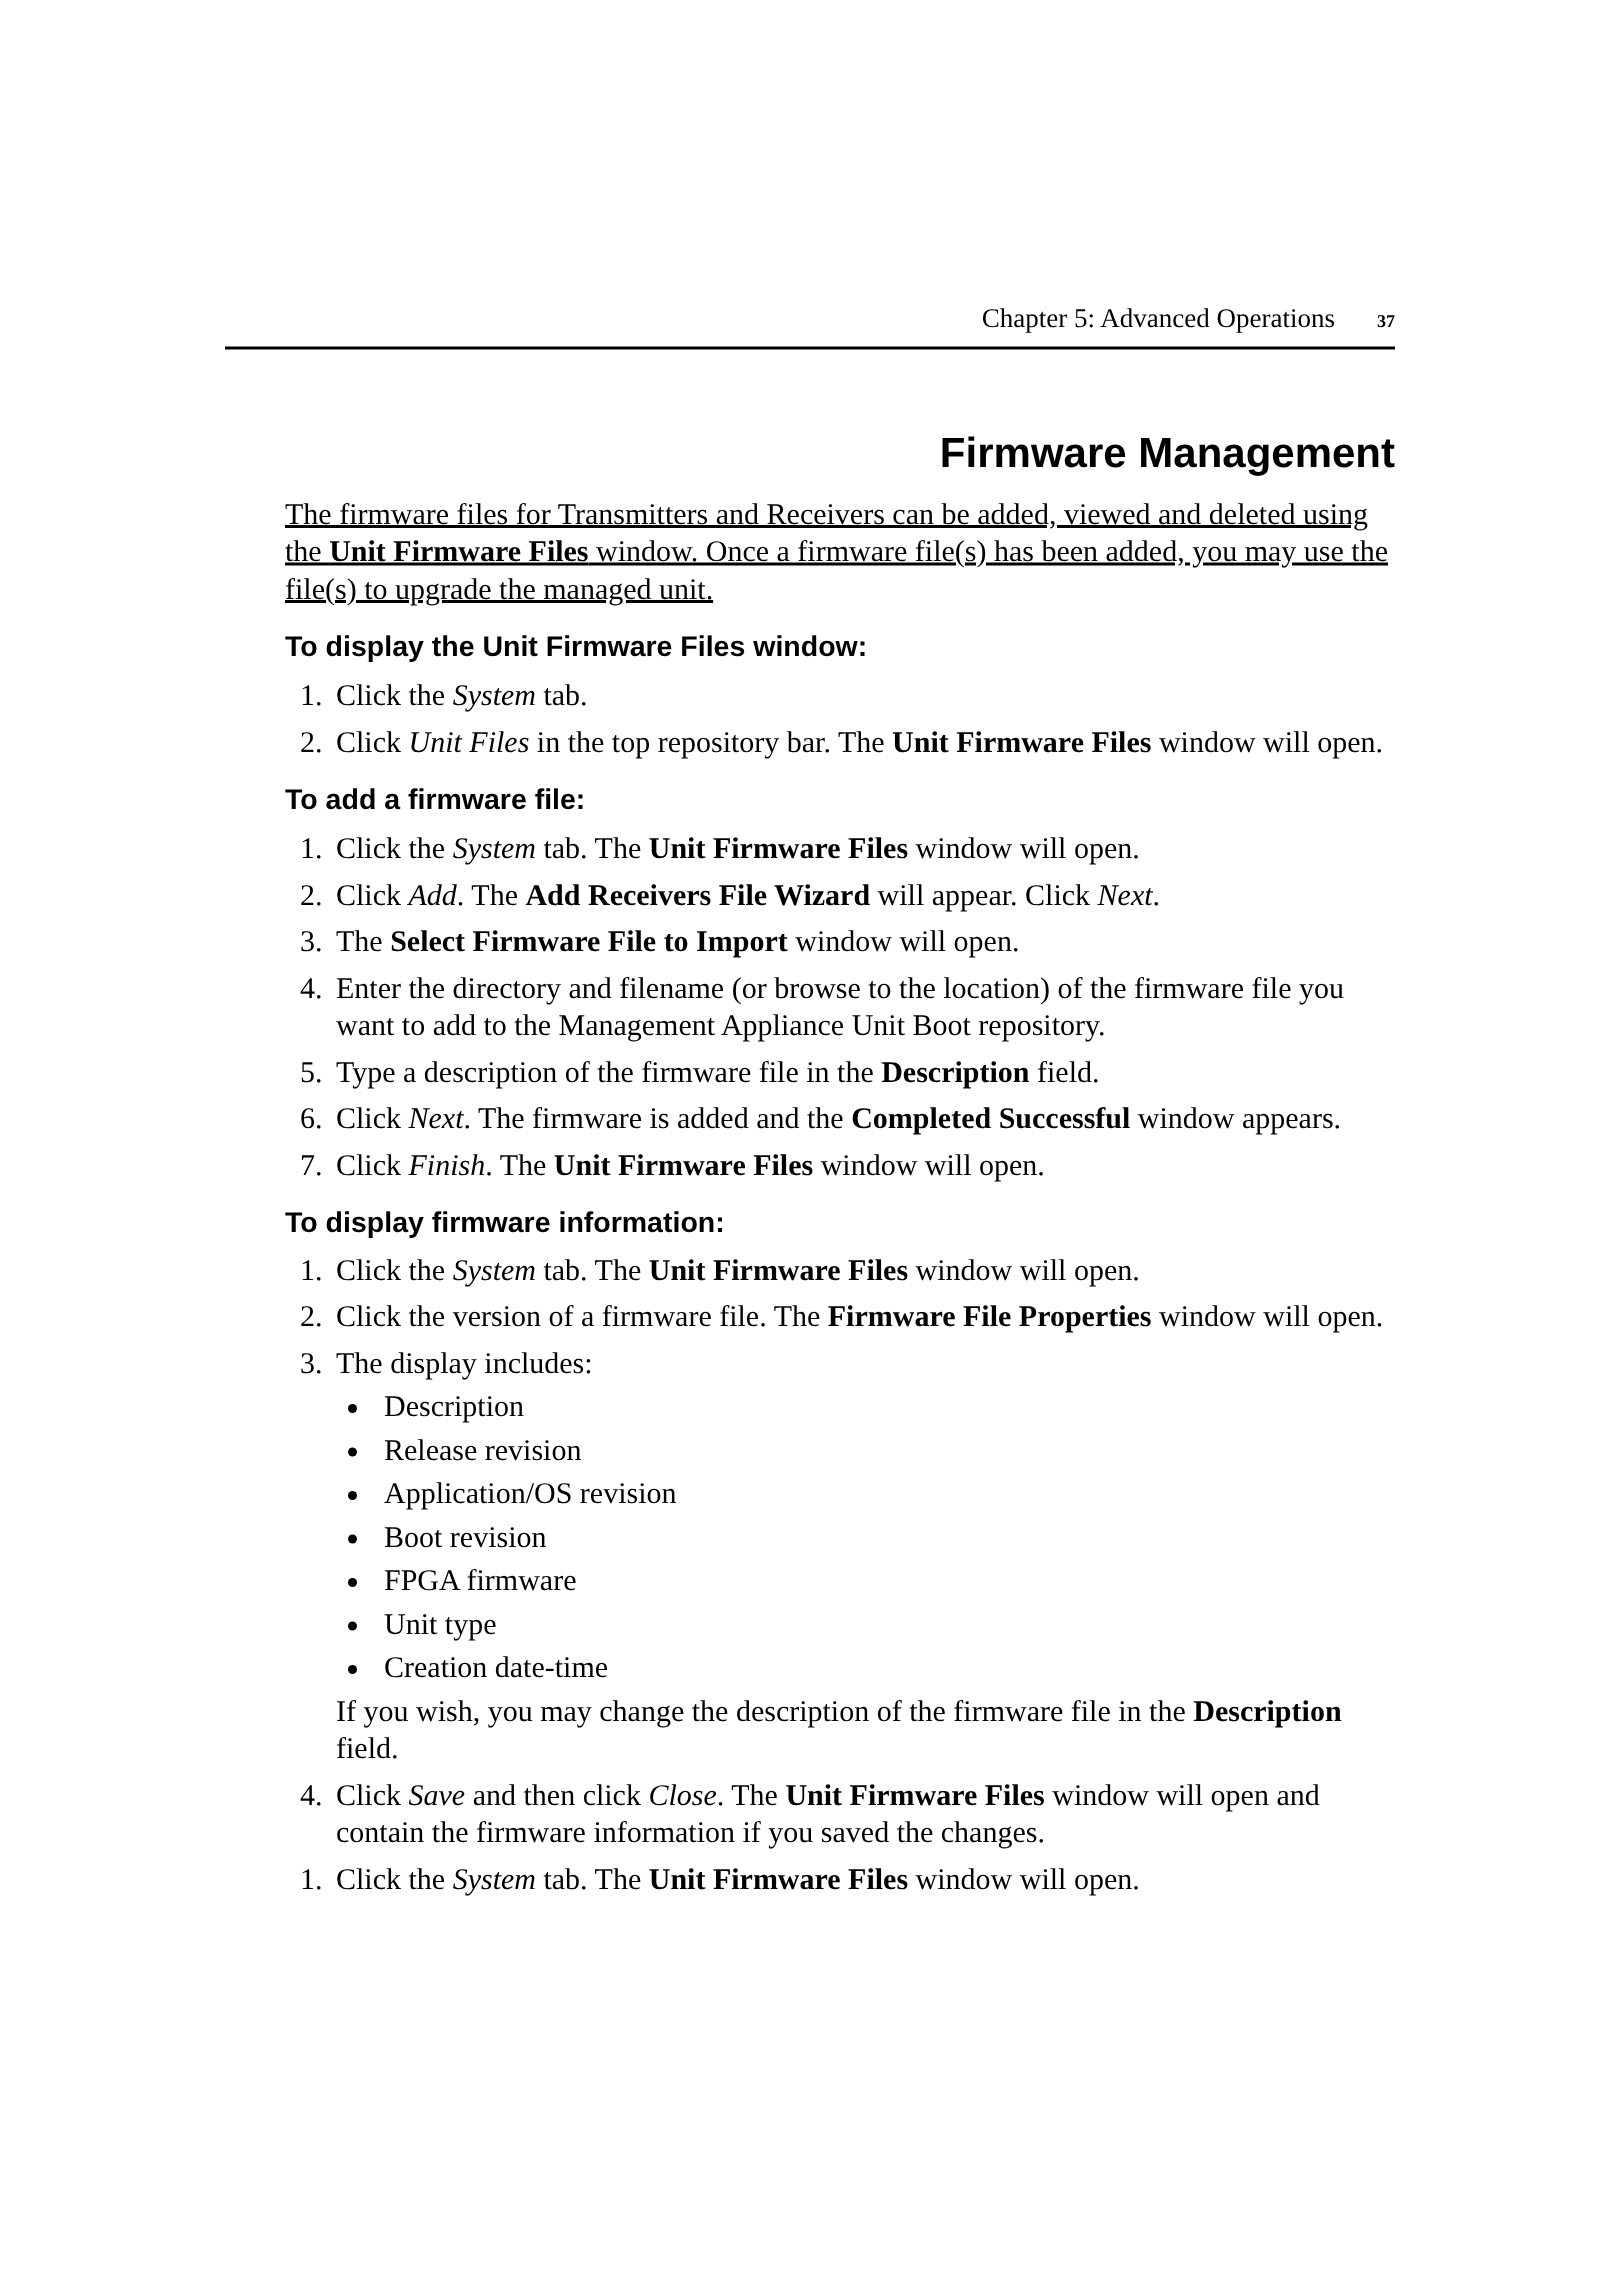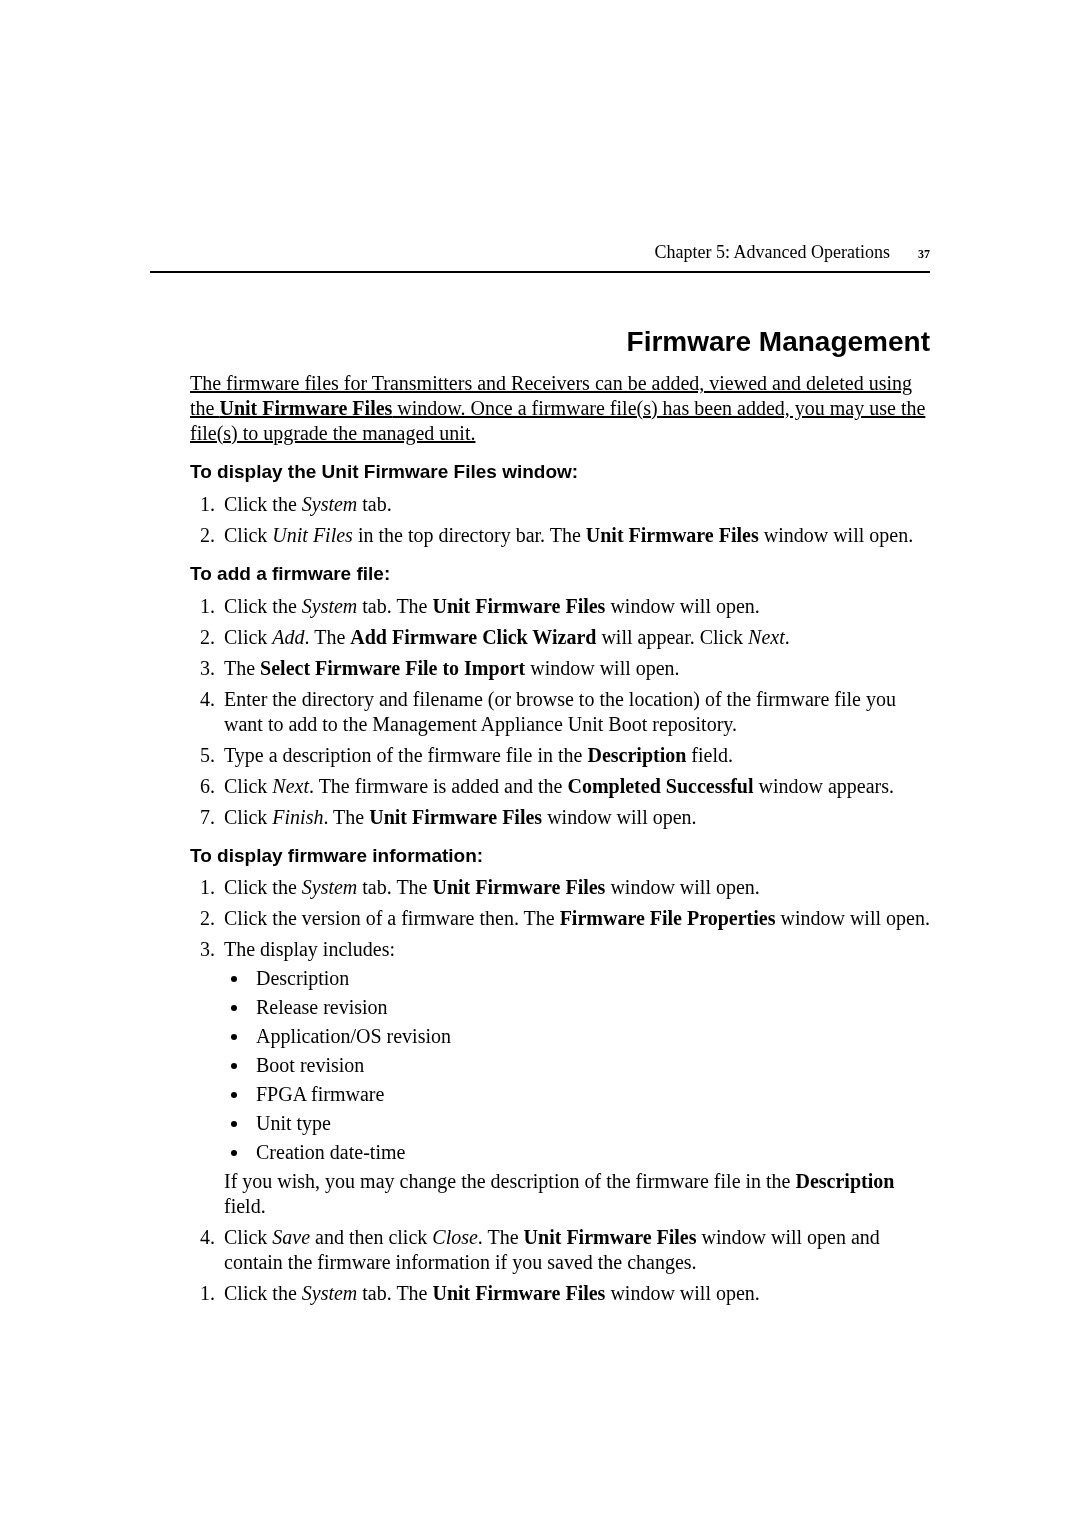--- a/index.html
+++ b/index.html
@@ -9,21 +9,20 @@
     width: 1080px;
     height: 1528px;
     font-family: "Times New Roman", Times, serif;
     color: #000;
   }
   .page {
     position: relative;
     width: 1080px;
     height: 1080px;
     box-sizing: border-box;
-    margin-top: 40px;
   }
   .header-area {
     position: absolute;
     top: 202px;
     left: 150px;
     right: 150px;
   }
   .header-line {
     display: flex;
     justify-content: flex-end;
@@ -110,31 +109,31 @@
       <p class="intro">
         <span>The firmware files for Transmitters and Receivers can be added, viewed and deleted using the </span><b>Unit Firmware Files</b><span> window. Once a firmware file(s) has been added, you may use the file(s) to upgrade the managed unit.</span>
       </p>
 
       <div class="subhead">To display the Unit Firmware Files window:</div>
       <ol class="numbered">
         <li>
           <span>Click the </span><i>System</i><span> tab.</span>
         </li>
         <li>
-          <span>Click </span><i>Unit Files</i><span> in the top directory bar. The </span><b>Unit Firmware Files</b><span> window will open.</span>
+          <span>Click </span><i>Unit Files</i><span> in the top repository bar. The </span><b>Unit Firmware Files</b><span> window will open.</span>
         </li>
       </ol>
 
       <div class="subhead">To add a firmware file:</div>
       <ol class="numbered">
         <li>
           <span>Click the </span><i>System</i><span> tab. The </span><b>Unit Firmware Files</b><span> window will open.</span>
         </li>
         <li>
-          <span>Click </span><i>Add</i><span>. The </span><b>Add Firmware Click Wizard</b><span> will appear. Click </span><i>Next</i><span>.</span>
+          <span>Click </span><i>Add</i><span>. The </span><b>Add Receivers File Wizard</b><span> will appear. Click </span><i>Next</i><span>.</span>
         </li>
         <li>
           <span>The </span><b>Select Firmware File to Import</b><span> window will open.</span>
         </li>
         <li>
           <span>Enter the directory and filename (or browse to the location) of the firmware file you want to add to the Management Appliance Unit Boot repository.</span>
         </li>
         <li>
           <span>Type a description of the firmware file in the </span><b>Description</b><span> field.</span>
         </li>
@@ -145,21 +144,21 @@
           <span>Click </span><i>Finish</i><span>. The </span><b>Unit Firmware Files</b><span> window will open.</span>
         </li>
       </ol>
 
       <div class="subhead">To display firmware information:</div>
       <ol class="numbered">
         <li>
           <span>Click the </span><i>System</i><span> tab. The </span><b>Unit Firmware Files</b><span> window will open.</span>
         </li>
         <li>
-          <span>Click the version of a firmware then. The </span><b>Firmware File Properties</b><span> window will open.</span>
+          <span>Click the version of a firmware file. The </span><b>Firmware File Properties</b><span> window will open.</span>
         </li>
         <li>
           <span>The display includes:</span>
           <ul class="bulleted">
             <li>Description</li>
             <li>Release revision</li>
             <li>Application/OS revision</li>
             <li>Boot revision</li>
             <li>FPGA firmware</li>
             <li>Unit type</li>

